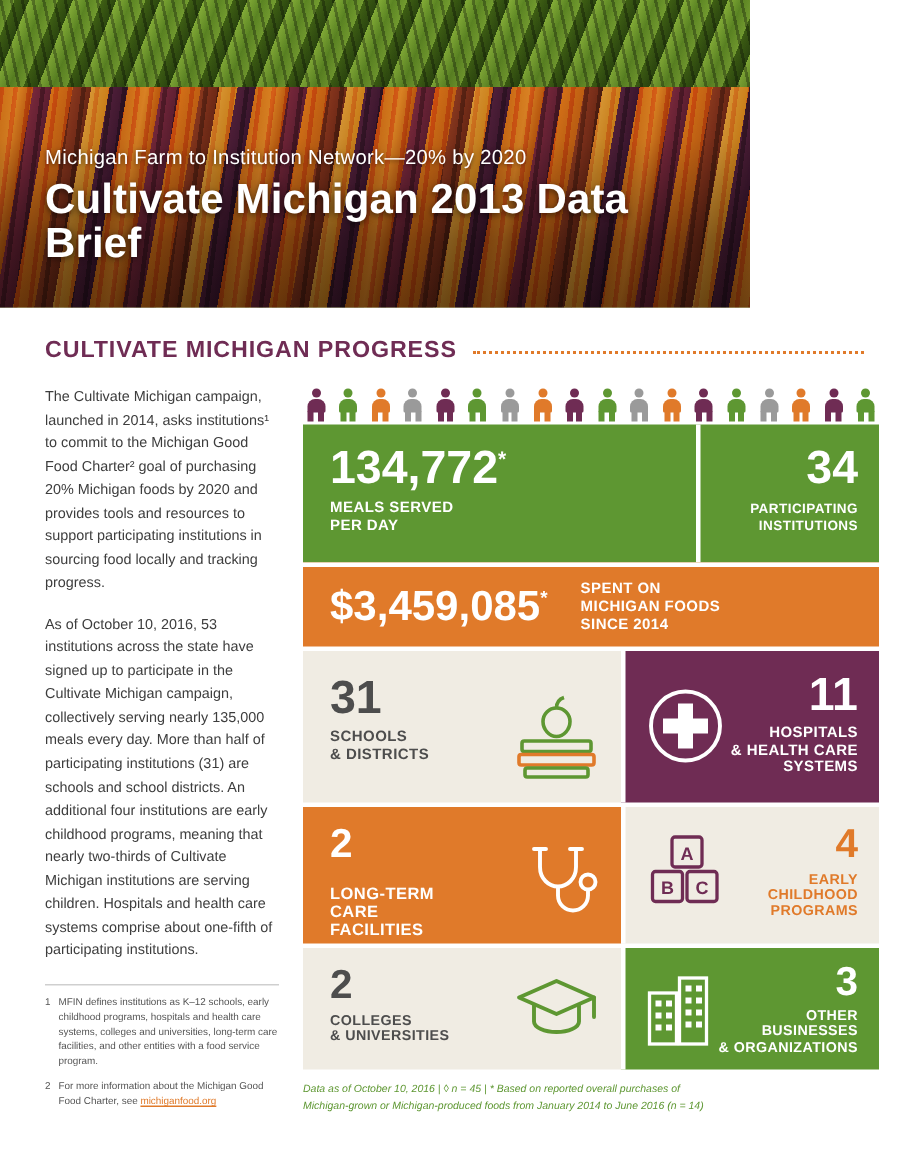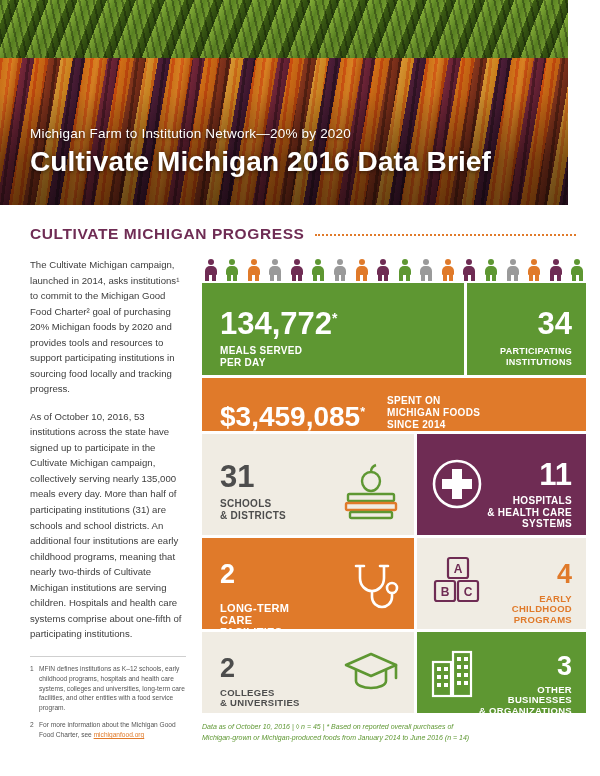--- a/index.html
+++ b/index.html
@@ -10,21 +10,21 @@
     font-family: "Liberation Sans", sans-serif;
     background: #ffffff;
     color: #333333;
     overflow: hidden;
     position: relative;
   }
 
   
   .hero {
     position: relative;
-    width: 568px;
+    width: 500px;
     height: 205px;
     overflow: hidden;
     background: #3a2a1b;
   }
   .hero-photo {
     position: absolute;
     inset: 0;
     background:
       
       linear-gradient(118deg, rgba(0,0,0,0) 0 46%, rgba(0,0,0,.22) 46% 47%, rgba(0,0,0,0) 47% 100%),
@@ -181,21 +181,20 @@
   .person .legL { left: 1.2px; }
   .person .legR { right: 1.2px; }
   .cell {
     position: relative;
     overflow: hidden;
     color: #fff;
   }
   .cell .big {
     font-weight: bold;
     line-height: .95;
-    margin-top: 12px;
   }
   .cell .lbl {
     font-weight: bold;
     line-height: 1.12;
     letter-spacing: .3px;
   }
   .sup { font-size: .45em; vertical-align: super; font-weight: bold; }
 
   
   .r1 { display: flex; height: 92px; }
@@ -215,21 +214,21 @@
   }
   .r1 .right .big { font-size: 31px; }
   .r1 .right .lbl { font-size: 9px; margin-top: 8px; }
 
   
   .r2 {
     height: 56px;
     background: #e07a2a;
     border-top: 3px solid #ffffff;
     display: flex;
-    align-items: flex-end;
+    align-items: center;
     padding: 0 16px 0 18px;
   }
   .r2 .big { font-size: 28px; }
   .r2 .lbl { font-size: 10px; margin-left: 22px; line-height: 1.2; }
 
   
   .r3 { display: flex; height: 104px; border-top: 3px solid #fff; }
   .r3 .schools {
     flex: 1;
     background: #f0ece3;
@@ -307,21 +306,21 @@
 </head>
 <body>
 
 <div class="hero">
   <div class="hero-photo"></div>
   <div class="hero-greens"></div>
   <div class="hero-carrots"></div>
   <div class="hero-shade"></div>
   <div class="hero-text">
     <div class="hero-kicker">Michigan Farm to Institution Network—20% by 2020</div>
-    <div class="hero-title">Cultivate Michigan 2016 Data Brief</div>
+    <div class="hero-title">Cultivate Michigan 2013 Data Brief</div>
   </div>
 </div>
 
 <div class="section-head">
   <div class="section-title">CULTIVATE MICHIGAN PROGRESS</div>
   <div class="dotted-rule"></div>
 </div>
 
 <div class="content">
 

